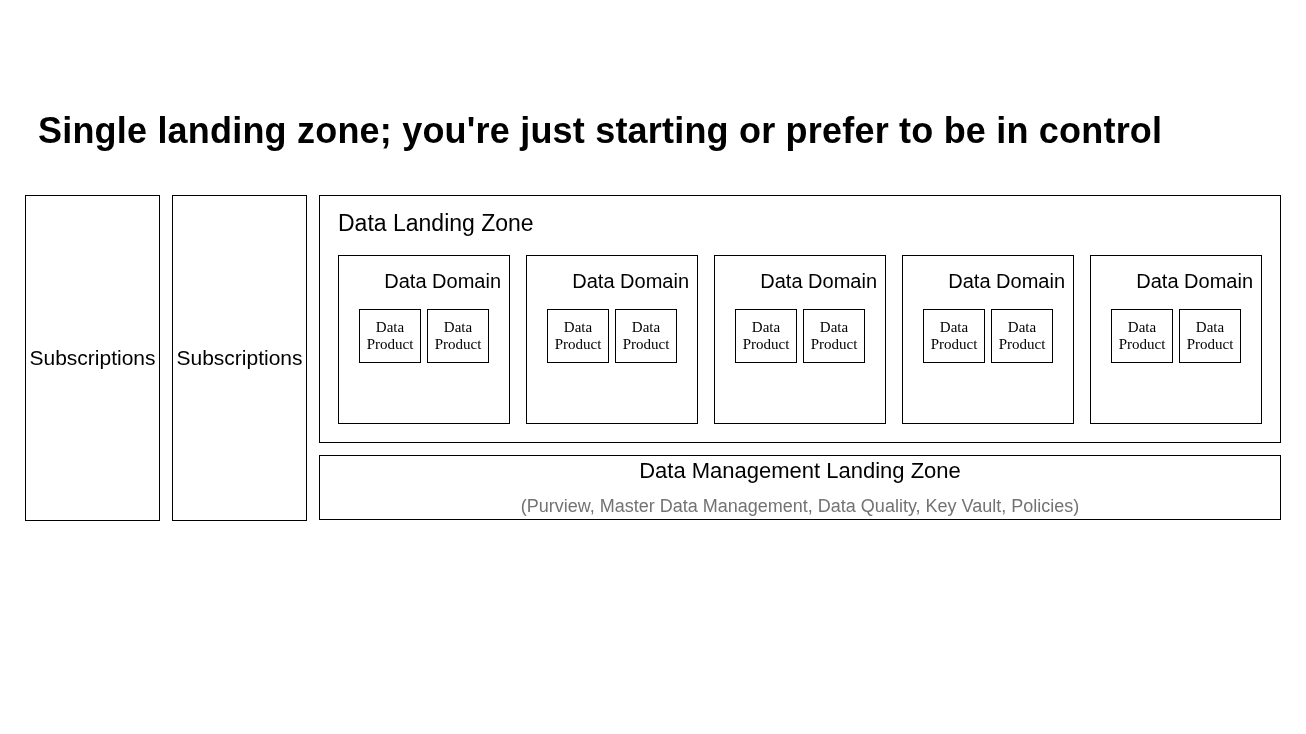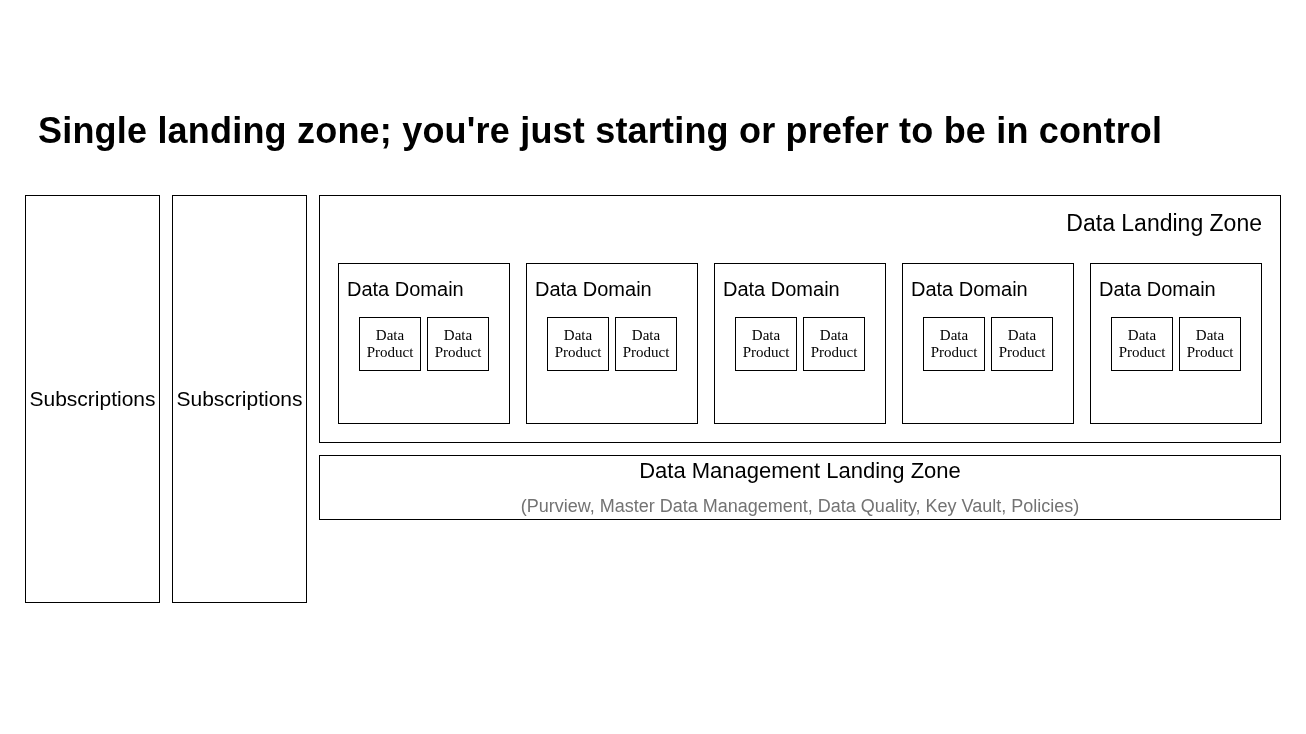--- a/index.html
+++ b/index.html
@@ -29,60 +29,59 @@
     display: flex;
     gap: 12px;
     align-items: stretch;
   }
   .box {
     border: 1.5px solid #000;
     background: #fff;
   }
   .subs {
     width: 135px;
-    height: 408px;
+    height: 326px;
     display: flex;
     align-items: center;
     justify-content: center;
     font-size: 21px;
     color: #000;
   }
   .right-col {
     flex: 1;
     display: flex;
     flex-direction: column;
     gap: 12px;
   }
   .dlz {
     height: 248px;
     padding: 12px 18px 18px 18px;
     display: flex;
     flex-direction: column;
   }
   .dlz-title {
-    text-align: right;
+    text-align: left;
     font-size: 23px;
     color: #000;
     margin-bottom: 18px;
     margin-top: 2px;
   }
   .domains {
     display: flex;
     gap: 16px;
     justify-content: space-between;
     flex: 1;
   }
   .domain {
     border: 1.5px solid #000;
     flex: 1;
     padding: 10px 8px 10px 8px;
     display: flex;
     flex-direction: column;
-    align-items: flex-start;
-    margin-top: 8px;
+    align-items: flex-end;
   }
   .domain-title {
     font-size: 20px;
     color: #000;
     margin-bottom: 16px;
     margin-top: 4px;
     white-space: nowrap;
   }
   .products {
     display: flex;

